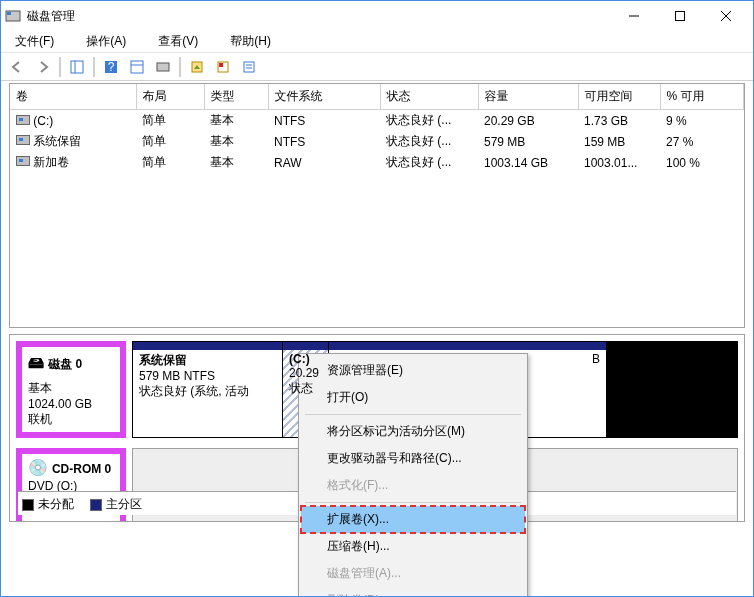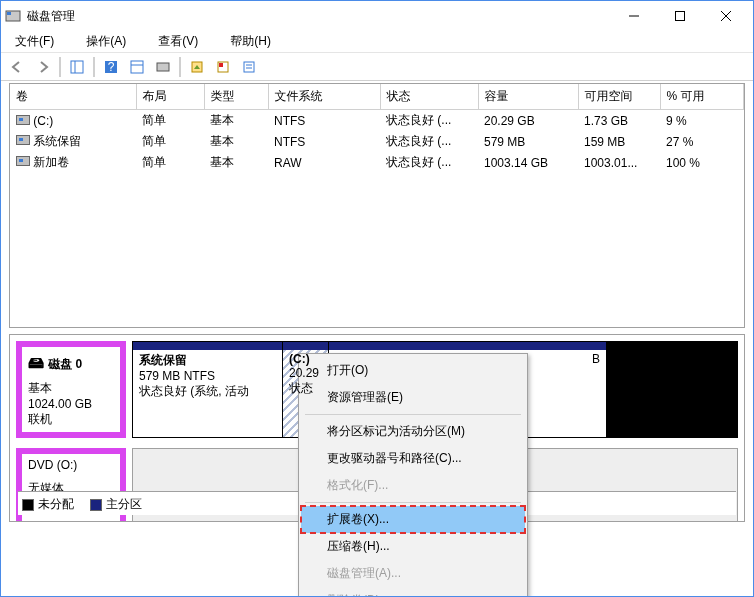--- a/index.html
+++ b/index.html
@@ -242,20 +242,21 @@
         <div class="part" style="flex:1">
           <div class="stripe" style="background:#1a237e"></div>
           <div style="text-align:right">B</div>
         </div>
         <div class="part blackbg" style="width:130px"></div>
       </div>
     </div>
 
     <div class="diskrow">
       <div class="diskhdr" style="height:80px">
+        <div class="dname"><span class="disk-icon">💿</span><span>CD-ROM 0</span></div>
         <div>DVD (O:)</div>
         <div style="height:8px"></div>
         <div>无媒体</div>
       </div>
       <div class="diskbar" style="border:1px solid #a0a0a0;background:#eee"></div>
     </div>
 
   </div>
 
   <div class="legend">
@@ -264,22 +265,22 @@
         <span>未分配</span>
       </div>
     <div class="lg">
         <span class="sw" style="background:#1a237e"></span>
         <span>主分区</span>
       </div>
   </div>
 </div>
 
 <div class="ctx" style="left:297px; top:352px;">
+  <div class="item">资源管理器(E)</div>
   <div class="item">打开(O)</div>
-  <div class="item">资源管理器(E)</div>
   <div class="sep"></div>
   <div class="item">将分区标记为活动分区(M)</div>
   <div class="item">更改驱动器号和路径(C)...</div>
   <div class="item dis">格式化(F)...</div>
   <div class="sep"></div>
   <div class="item hl">扩展卷(X)...</div>
   <div class="item">压缩卷(H)...</div>
   <div class="item dis">磁盘管理(A)...</div>
   <div class="item dis">删除卷(D)...</div>
 

